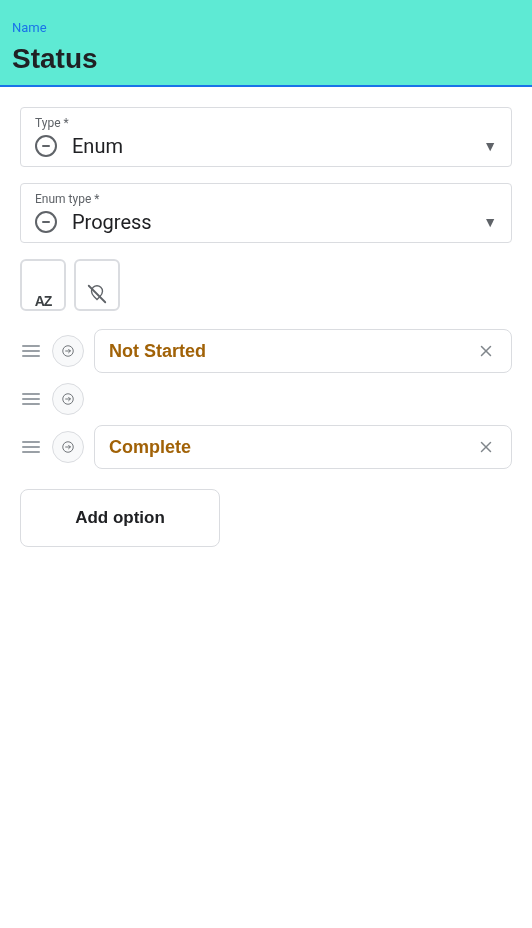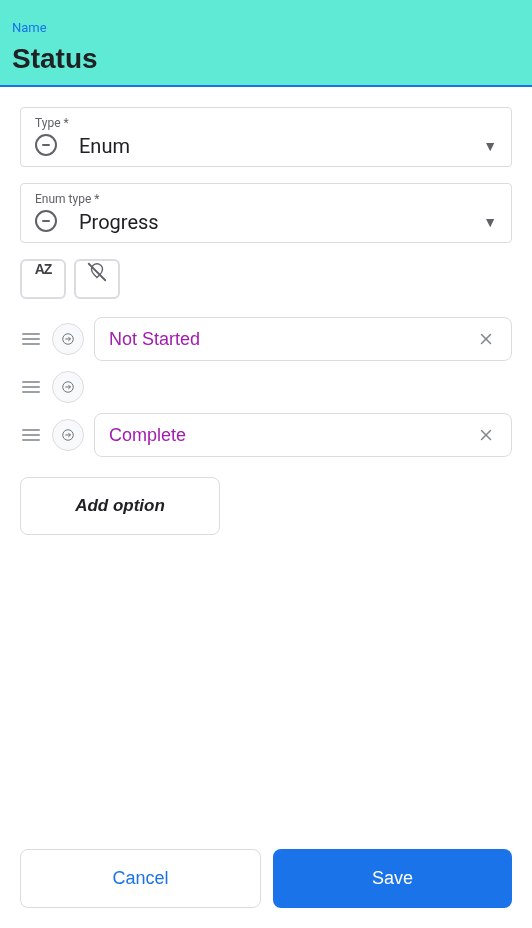--- a/index.html
+++ b/index.html
@@ -76,22 +76,22 @@
     }
 
     .field-value-row {
       display: flex;
       align-items: center;
       justify-content: space-between;
     }
 
     .field-value-inner {
       display: flex;
-      align-items: flex-start;
-      gap: 22px;
+      align-items: center;
+      gap: 15px;
     }
 
     .circle-icon {
       width: 22px;
       height: 22px;
       border: 2px solid #5f6368;
       border-radius: 50%;
       display: flex;
       align-items: center;
       justify-content: center;
@@ -121,26 +121,26 @@
     
     .toolbar {
       display: flex;
       gap: 8px;
       margin-bottom: 18px;
       margin-top: 4px;
     }
 
     .toolbar-btn {
       width: 46px;
-      height: 40px;
+      height: 52px;
       border: 2px solid #dadce0;
       border-radius: 6px;
       background: #fff;
       display: flex;
-      align-items: flex-start;
+      align-items: flex-end;
       justify-content: center;
       cursor: pointer;
       font-size: 16px;
       font-weight: bold;
       color: #5f6368;
     }
 
     .toolbar-btn.az-btn {
       font-size: 14px;
       font-weight: 700;
@@ -205,23 +205,23 @@
       align-items: center;
       padding: 10px 14px;
       background: #fff;
     }
 
     .option-input {
       flex: 1;
       border: none;
       outline: none;
       font-size: 18px;
-      color: #a21caf;
+      color: #a16207;
       background: transparent;
-      font-weight: 400;
+      font-weight: 700;
     }
 
     .option-clear-btn {
       background: none;
       border: none;
       cursor: pointer;
       color: #80868b;
       font-size: 16px;
       padding: 2px;
       display: flex;
@@ -239,21 +239,20 @@
       border-radius: 8px;
       background: #fff;
       padding: 18px 24px;
       font-size: 17px;
       font-weight: 600;
       color: #202124;
       cursor: pointer;
       width: 200px;
       text-align: center;
       margin-bottom: 24px;
-      font-style: italic;
     }
 
     
     .bottom-buttons {
       display: flex;
       gap: 12px;
       padding: 0 20px 20px 20px;
       margin-top: auto;
     }
 
@@ -398,18 +397,14 @@
         </button>
       </div>
     </div>
       </div>
 
     
     <button class="add-option-btn">Add option</button>
 
   </div>
 
-  <div class="bottom-buttons">
-    <button class="cancel-btn">Cancel</button>
-    <button class="save-btn">Save</button>
-  </div>
 
 </div>
 
 </body></html>

